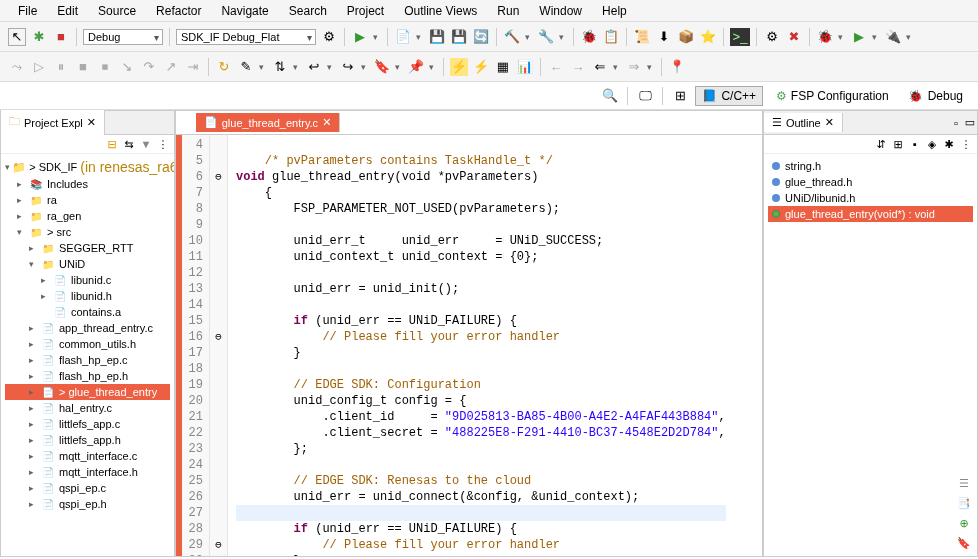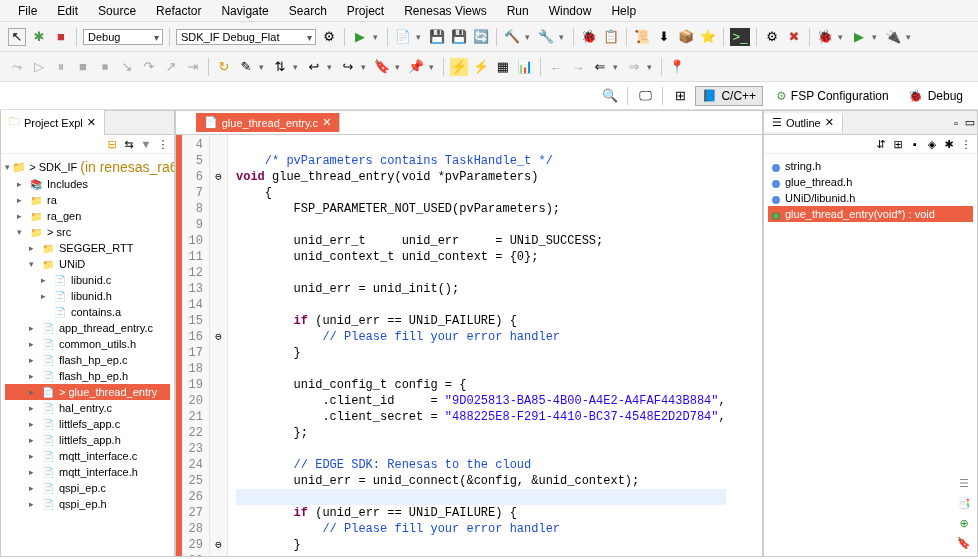--- a/index.html
+++ b/index.html
@@ -31,44 +31,44 @@
 .indent1 { padding-left: 12px; }
 .indent2 { padding-left: 24px; }
 .indent3 { padding-left: 36px; }
 .ficon { width: 14px; height: 14px; display: inline-flex; align-items: center; justify-content: center; font-size: 10px; }
 .code-area { flex: 1; display: flex; overflow: auto; background: #fff; }
 .gutter { background: #f8f8f8; border-right: 1px solid #e5e5e5; padding: 2px 6px 2px 4px; text-align: right; color: #888; font-family: 'Courier New', monospace; font-size: 12px; line-height: 16px; width: 28px; }
 .gutter2 { background: #f8f8f8; border-right: 1px solid #e5e5e5; width: 18px; padding: 2px 2px; font-family: 'Courier New', monospace; font-size: 11px; line-height: 16px; text-align: center; }
 .marker-bar { background: #ec5f42; width: 6px; }
 .code { padding: 2px 8px; font-family: 'Courier New', monospace; font-size: 12px; line-height: 16px; white-space: pre; }
 .kw { color: #7f0055; font-weight: bold; }
-.cm { color: #1d4ed8; }
+.cm { color: #a16207; }
 .str { color: #2a00ff; }
 .cur-line { background: #e8f2fe; display: inline-block; width: 100%; }
 .outline-list { padding: 4px; font-size: 11px; }
-.outline-item { display: flex; align-items: flex-end; gap: 5px; padding: 2px 4px; }
+.outline-item { display: flex; align-items: center; gap: 5px; padding: 2px 4px; }
 .outline-item.selected { background: #ec5f42; color: #fff; }
 .dot { width: 8px; height: 8px; border-radius: 50%; display: inline-block; }
 .dot-blue { background: #5b8dd6; }
 .dot-green { background: #5dae5d; border: 1px solid #3a8a3a; }
 .folder-ico { color: #d4a84b; }
 .gold { color: #b8860b; }
 </style>
 </head>
 <body>
 
 <div class="menubar">
     <span>File</span>
     <span>Edit</span>
     <span>Source</span>
     <span>Refactor</span>
     <span>Navigate</span>
     <span>Search</span>
     <span>Project</span>
-    <span>Renesas Views</span>
+    <span>Outline Views</span>
     <span>Run</span>
     <span>Window</span>
     <span>Help</span>
   </div>
 
 <div class="toolbar">
   <span class="tbicon" style="border:1px solid #aaa;">↖</span>
   <span class="tbicon" style="color:#4a9e4a;">✱</span>
   <span class="tbicon" style="color:#c33;">■</span>
   <span class="tbsep"></span>
@@ -325,20 +325,21 @@
 &nbsp;
         unid_err_t     unid_err     = UNiD_SUCCESS;
         unid_context_t unid_context = {0};
 &nbsp;
         unid_err = unid_init();
 &nbsp;
         <span class="kw">if</span> (unid_err == UNiD_FAILURE) {
 <span class="cm">            // Please fill your error handler</span>
         }
 &nbsp;
+<span class="cm">        // EDGE SDK: Configuration</span>
         unid_config_t config = {
             .client_id     = <span class="str">"9D025813-BA85-4B00-A4E2-A4FAF443B884"</span>,
             .client_secret = <span class="str">"488225E8-F291-4410-BC37-4548E2D2D784"</span>,
         };
 &nbsp;
 <span class="cm">        // EDGE SDK: Renesas to the cloud</span>
         unid_err = unid_connect(&amp;config, &amp;unid_context);
 <span class="cur-line">&nbsp;</span>
         <span class="kw">if</span> (unid_err == UNiD_FAILURE) {
 <span class="cm">            // Please fill your error handler</span>

